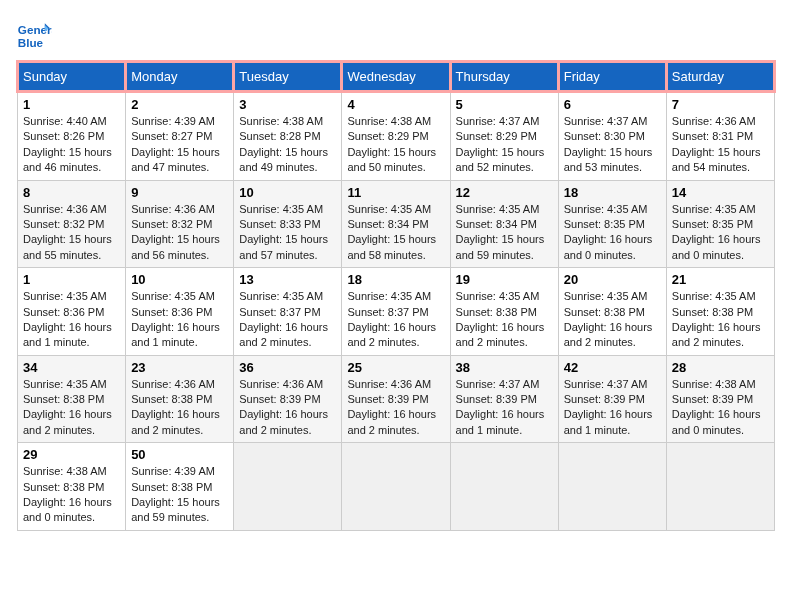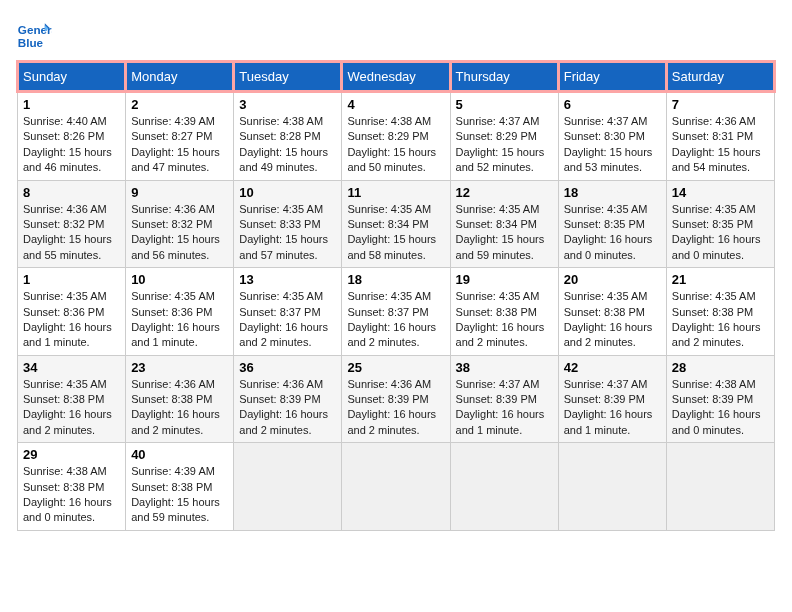--- a/index.html
+++ b/index.html
@@ -171,21 +171,21 @@
         <td><span class="day-num">38</span>
 <span class="day-info">Sunrise: 4:37 AM<br>Sunset: 8:39 PM<br>Daylight: 16 hours and 1 minute.</span></td>
         <td><span class="day-num">42</span>
 <span class="day-info">Sunrise: 4:37 AM<br>Sunset: 8:39 PM<br>Daylight: 16 hours and 1 minute.</span></td>
         <td><span class="day-num">28</span>
 <span class="day-info">Sunrise: 4:38 AM<br>Sunset: 8:39 PM<br>Daylight: 16 hours and 0 minutes.</span></td>
       </tr>
       <tr>
         <td><span class="day-num">29</span>
 <span class="day-info">Sunrise: 4:38 AM<br>Sunset: 8:38 PM<br>Daylight: 16 hours and 0 minutes.</span></td>
-        <td><span class="day-num">40</span>
+        <td><span class="day-num">50</span>
 <span class="day-info">Sunrise: 4:39 AM<br>Sunset: 8:38 PM<br>Daylight: 15 hours and 59 minutes.</span></td>
         <td class="empty-cell"></td>
         <td class="empty-cell"></td>
         <td class="empty-cell"></td>
         <td class="empty-cell"></td>
         <td class="empty-cell"></td>
       </tr>
     </tbody>
 </table>
 

